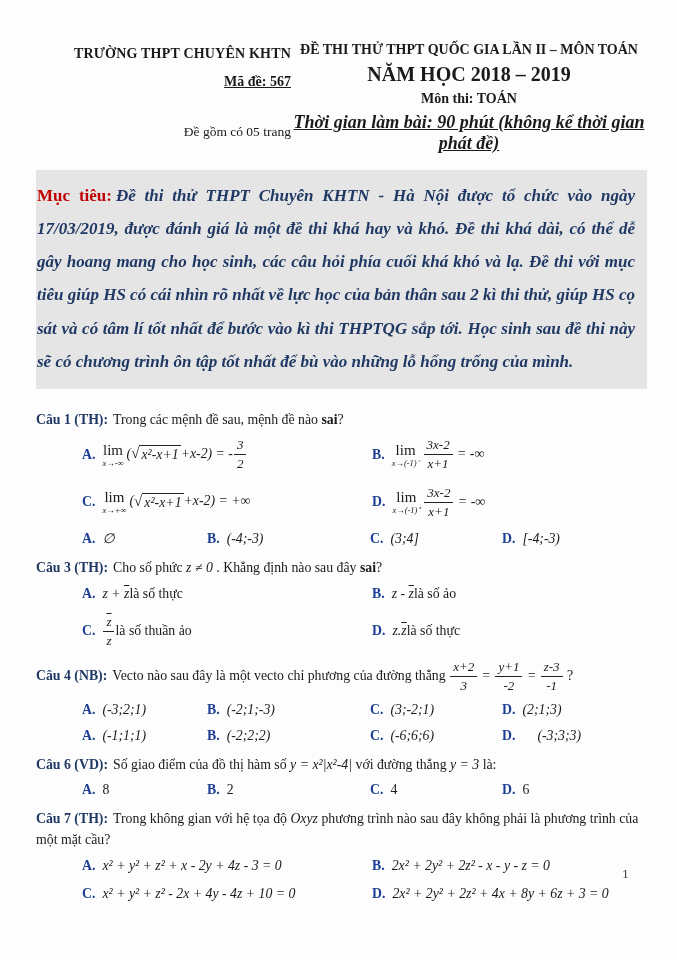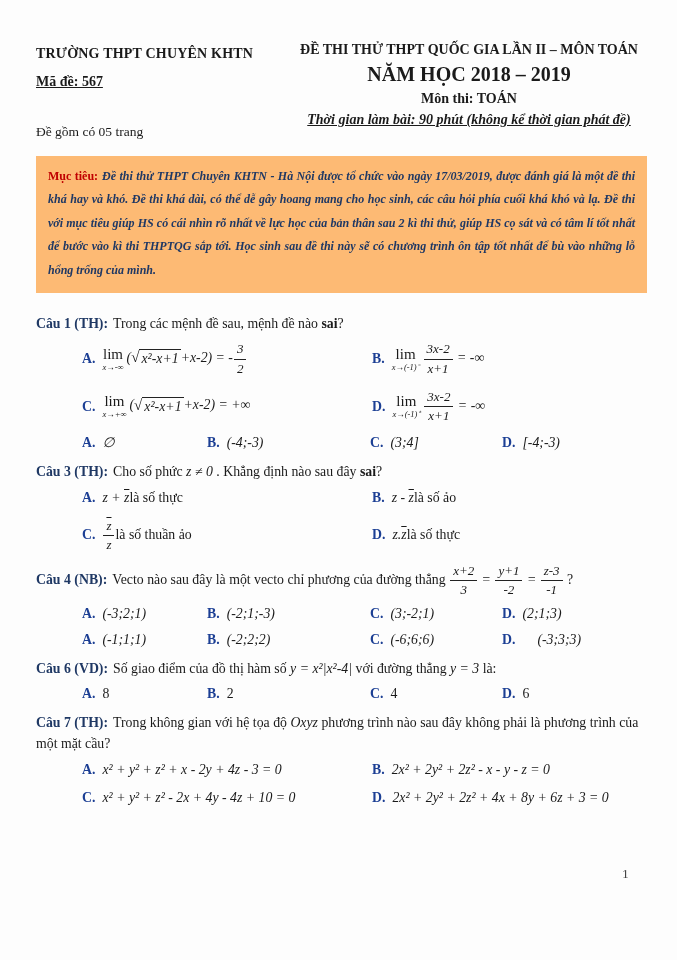--- a/index.html
+++ b/index.html
@@ -8,36 +8,36 @@
     background:#fdfdfd;
     font-family:"Liberation Serif", serif;
     color:#1a1a1a;
     position:relative;
     overflow:hidden;
   }
   .page { padding:42px 30px 0 36px; }
 
   
   .doc-header { display:flex; align-items:flex-start; }
-  .h-left { flex:0 0 255px; text-align:left; padding-top:4px; }
+  .h-left { flex:0 0 255px; text-align:right; padding-top:4px; }
   .h-right { flex:1; text-align:center; }
   .school { font-weight:bold; font-size:14px; letter-spacing:.2px; }
   .exam-code { font-weight:bold; font-size:14px; text-decoration:underline; margin-top:12px; }
   .pages-note { font-size:13.5px; margin-top:34px; }
   .title1 { font-weight:bold; font-size:14px; }
   .title2 { font-weight:bold; font-size:20px; margin-top:5px; }
   .subject { font-weight:bold; font-size:14px; margin-top:5px; }
-  .duration { font-weight:bold; font-style:italic; font-size:14px; margin-top:5px; text-decoration:underline; }
+  .duration { font-weight:bold; font-style:italic; font-size:18px; margin-top:5px; text-decoration:underline; }
 
   
   .objective {
     margin-top:16px;
-    background:#fdba74;
-    padding:9px 12px 11px 12px;
-    font-size:12px;
+    background:#e5e5e5;
+    padding:9px 12px 11px 1px;
+    font-size:17px;
     line-height:1.95;
     color:#1f3864;
     font-style:italic;
     font-weight:bold;
     text-align:justify;
   }
   .objective .obj-label { color:#c00000; font-style:normal; font-weight:bold; margin-right:4px; }
 
   
   .questions { margin-top:20px; }

